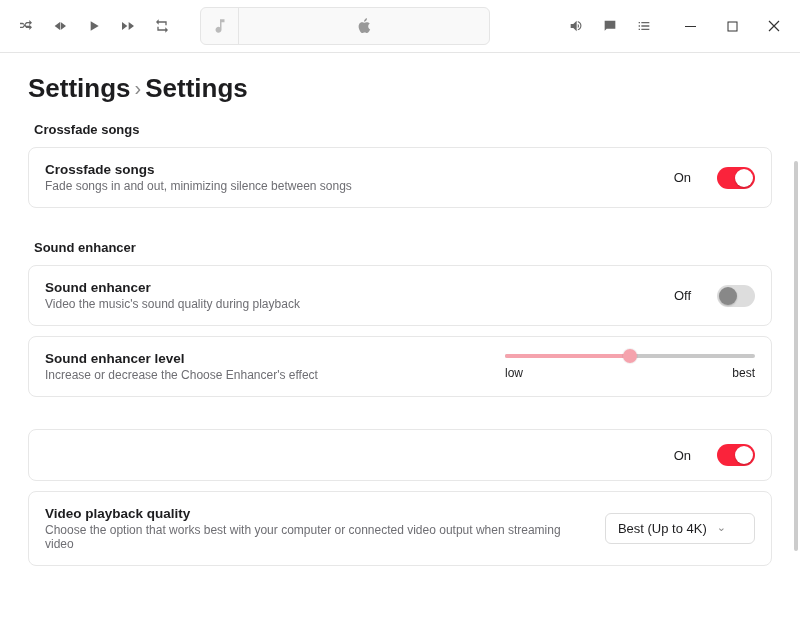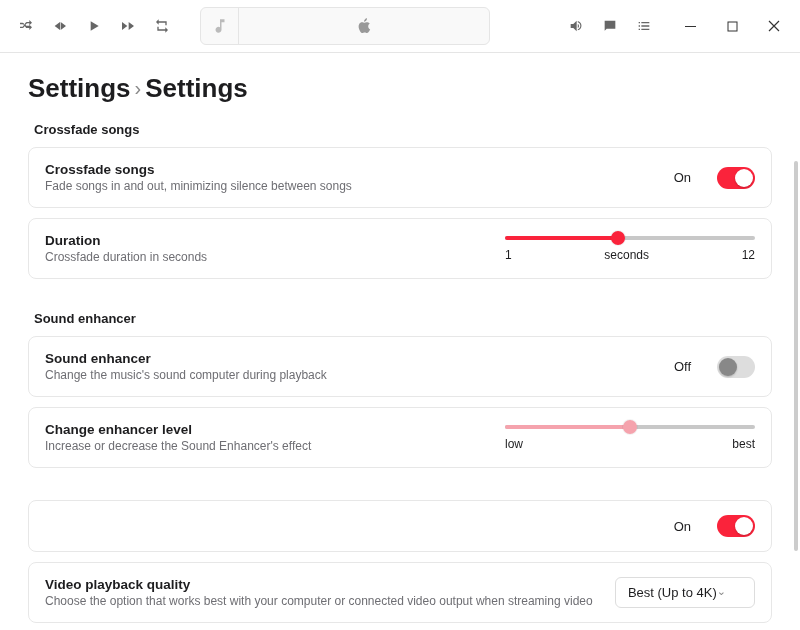--- a/index.html
+++ b/index.html
@@ -33,21 +33,21 @@
   .toggle.on .knob { right: 2px; }
   .toggle.off .knob { left: 2px; background: #888; }
   .slider-wrap { flex: 0 0 250px; }
   .slider-track { position: relative; height: 4px; background: #c8c8c8; border-radius: 2px; width: 100%; }
   .slider-fill { position: absolute; left: 0; top: 0; height: 4px; background: #fa233b; border-radius: 2px; }
   .slider-fill.disabled { background: #f5a3ad; }
   .slider-thumb { position: absolute; top: 50%; transform: translate(-50%, -50%); width: 14px; height: 14px; border-radius: 50%; background: #fa233b; box-shadow: 0 0 0 1px rgba(0,0,0,.05); }
   .slider-thumb.disabled { background: #f5a3ad; }
   .slider-labels { display: flex; justify-content: space-between; margin-top: 8px; font-size: 12px; color: #1d1d1f; }
   .section-gap { height: 22px; }
-  .select { border: 1px solid #ddd; border-radius: 6px; padding: 7px 28px 7px 12px; font-size: 13px; color: #1d1d1f; position: relative; background: #fff; display: flex; }
+  .select { border: 1px solid #ddd; border-radius: 6px; padding: 7px 28px 7px 12px; font-size: 13px; color: #1d1d1f; position: relative; background: #fff; display: flex; gap: 10px; }
   .select .chev { color: #888; font-size: 11px; }
   .group { margin-bottom: 6px; }
 </style>
 </head>
 <body>
 
 <div class="toolbar">
   <div class="tb-btn">
       <svg viewBox="0 0 24 24">
         <path d="M17 3l4 4-4 4V8h-2.6c-.9 0-1.7.4-2.2 1.1L8.8 13.9C8.3 14.6 7.5 15 6.6 15H3v-2h3.6c.3 0 .6-.1.8-.4l3.4-4.8C11.5 6.7 12.8 6 14.2 6H17V3zm0 10v-3l4 4-4 4v-3h-2.8c-1.4 0-2.7-.7-3.4-1.8L10 12l1.2-1.7.8 1.1c.2.3.5.4.8.4H17zM3 7h3.6c.9 0 1.7.4 2.2 1.1l.4.6L8 10.4l-.6-.8c-.2-.3-.5-.4-.8-.4H3V7z"></path>
@@ -138,64 +138,45 @@
         <div class="row-sub">Fade songs in and out, minimizing silence between songs</div>
       </div>
       <div class="toggle-wrap">
         <span class="toggle-state">On</span>
         <div class="toggle on">
               <div class="knob"></div>
             </div>
       </div>
     </div>
   </div>
-  <div class="card">
-    <div class="row">
-      <div class="row-text">
-        <div class="row-title">Duration</div>
-        <div class="row-sub">Crossfade duration in seconds</div>
-      </div>
-      <div class="slider-wrap">
-        <div class="slider-track">
-          <div class="slider-fill" style="width:45%"></div>
-          <div class="slider-thumb" style="left:45%"></div>
-        </div>
-        <div class="slider-labels">
-          <span>1</span>
-          <span>seconds</span>
-          <span>12</span>
-        </div>
-      </div>
-    </div>
-  </div>
   </div>
 
   <div class="section-gap"></div>
 
   <div class="section-label">Sound enhancer</div>
   <div class="group">
   <div class="card">
     <div class="row">
       <div class="row-text">
         <div class="row-title">Sound enhancer</div>
-        <div class="row-sub">Change the music's sound computer during playback</div>
+        <div class="row-sub">Video the music's sound quality during playback</div>
       </div>
       <div class="toggle-wrap">
         <span class="toggle-state">Off</span>
         <div class="toggle off">
               <div class="knob"></div>
             </div>
       </div>
     </div>
   </div>
   <div class="card">
     <div class="row">
       <div class="row-text">
-        <div class="row-title">Change enhancer level</div>
-        <div class="row-sub">Increase or decrease the Sound Enhancer's effect</div>
+        <div class="row-title">Sound enhancer level</div>
+        <div class="row-sub">Increase or decrease the Choose Enhancer's effect</div>
       </div>
       <div class="slider-wrap">
         <div class="slider-track">
           <div class="slider-fill disabled" style="width:50%"></div>
           <div class="slider-thumb disabled" style="left:50%"></div>
         </div>
         <div class="slider-labels">
           <span>low</span>
           <span></span>
           <span>best</span>

